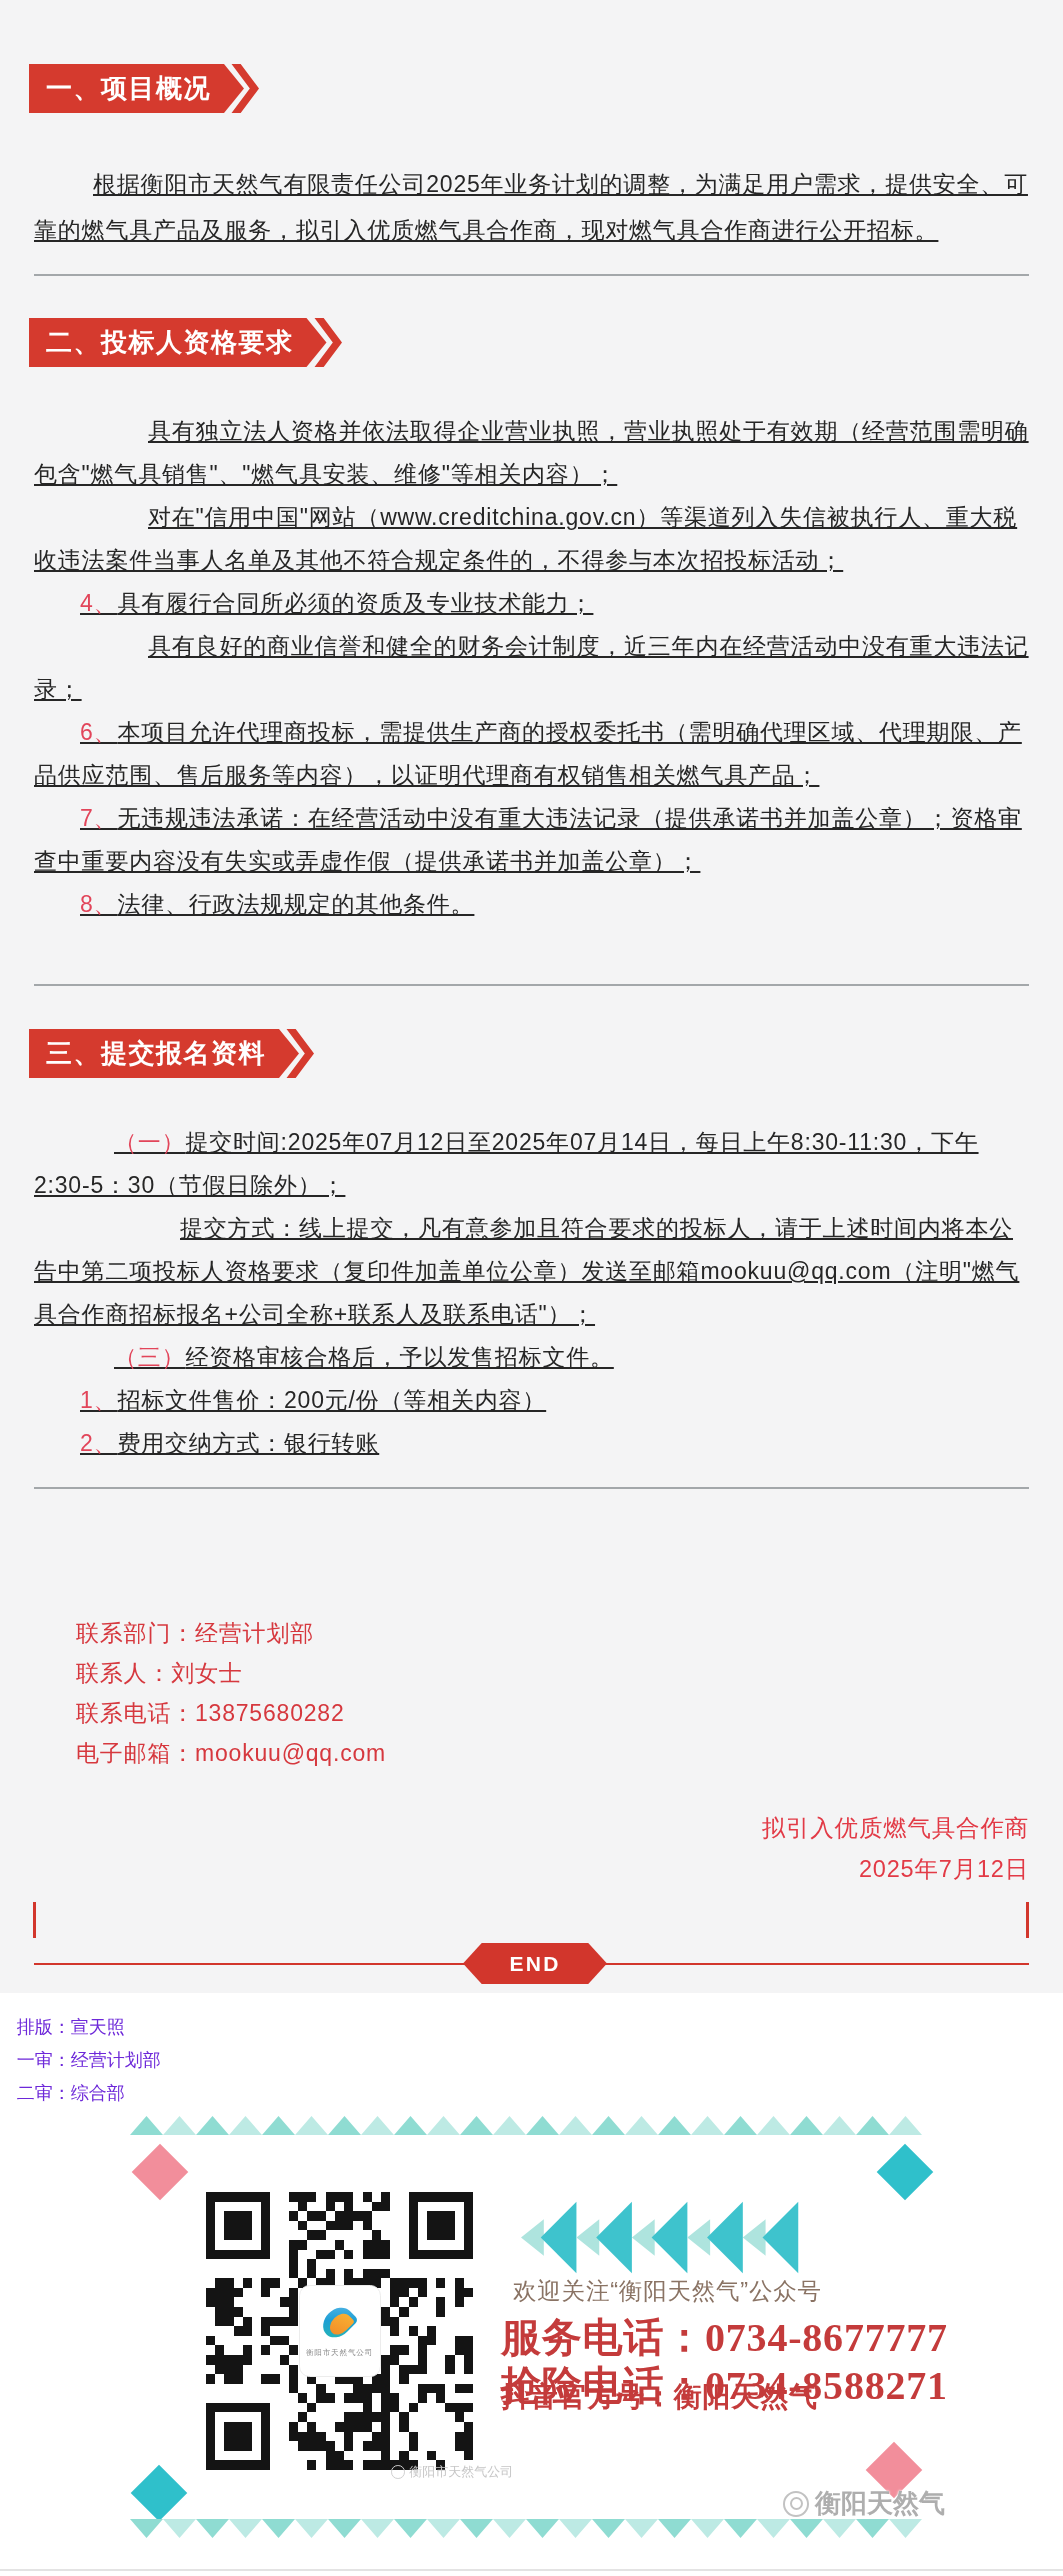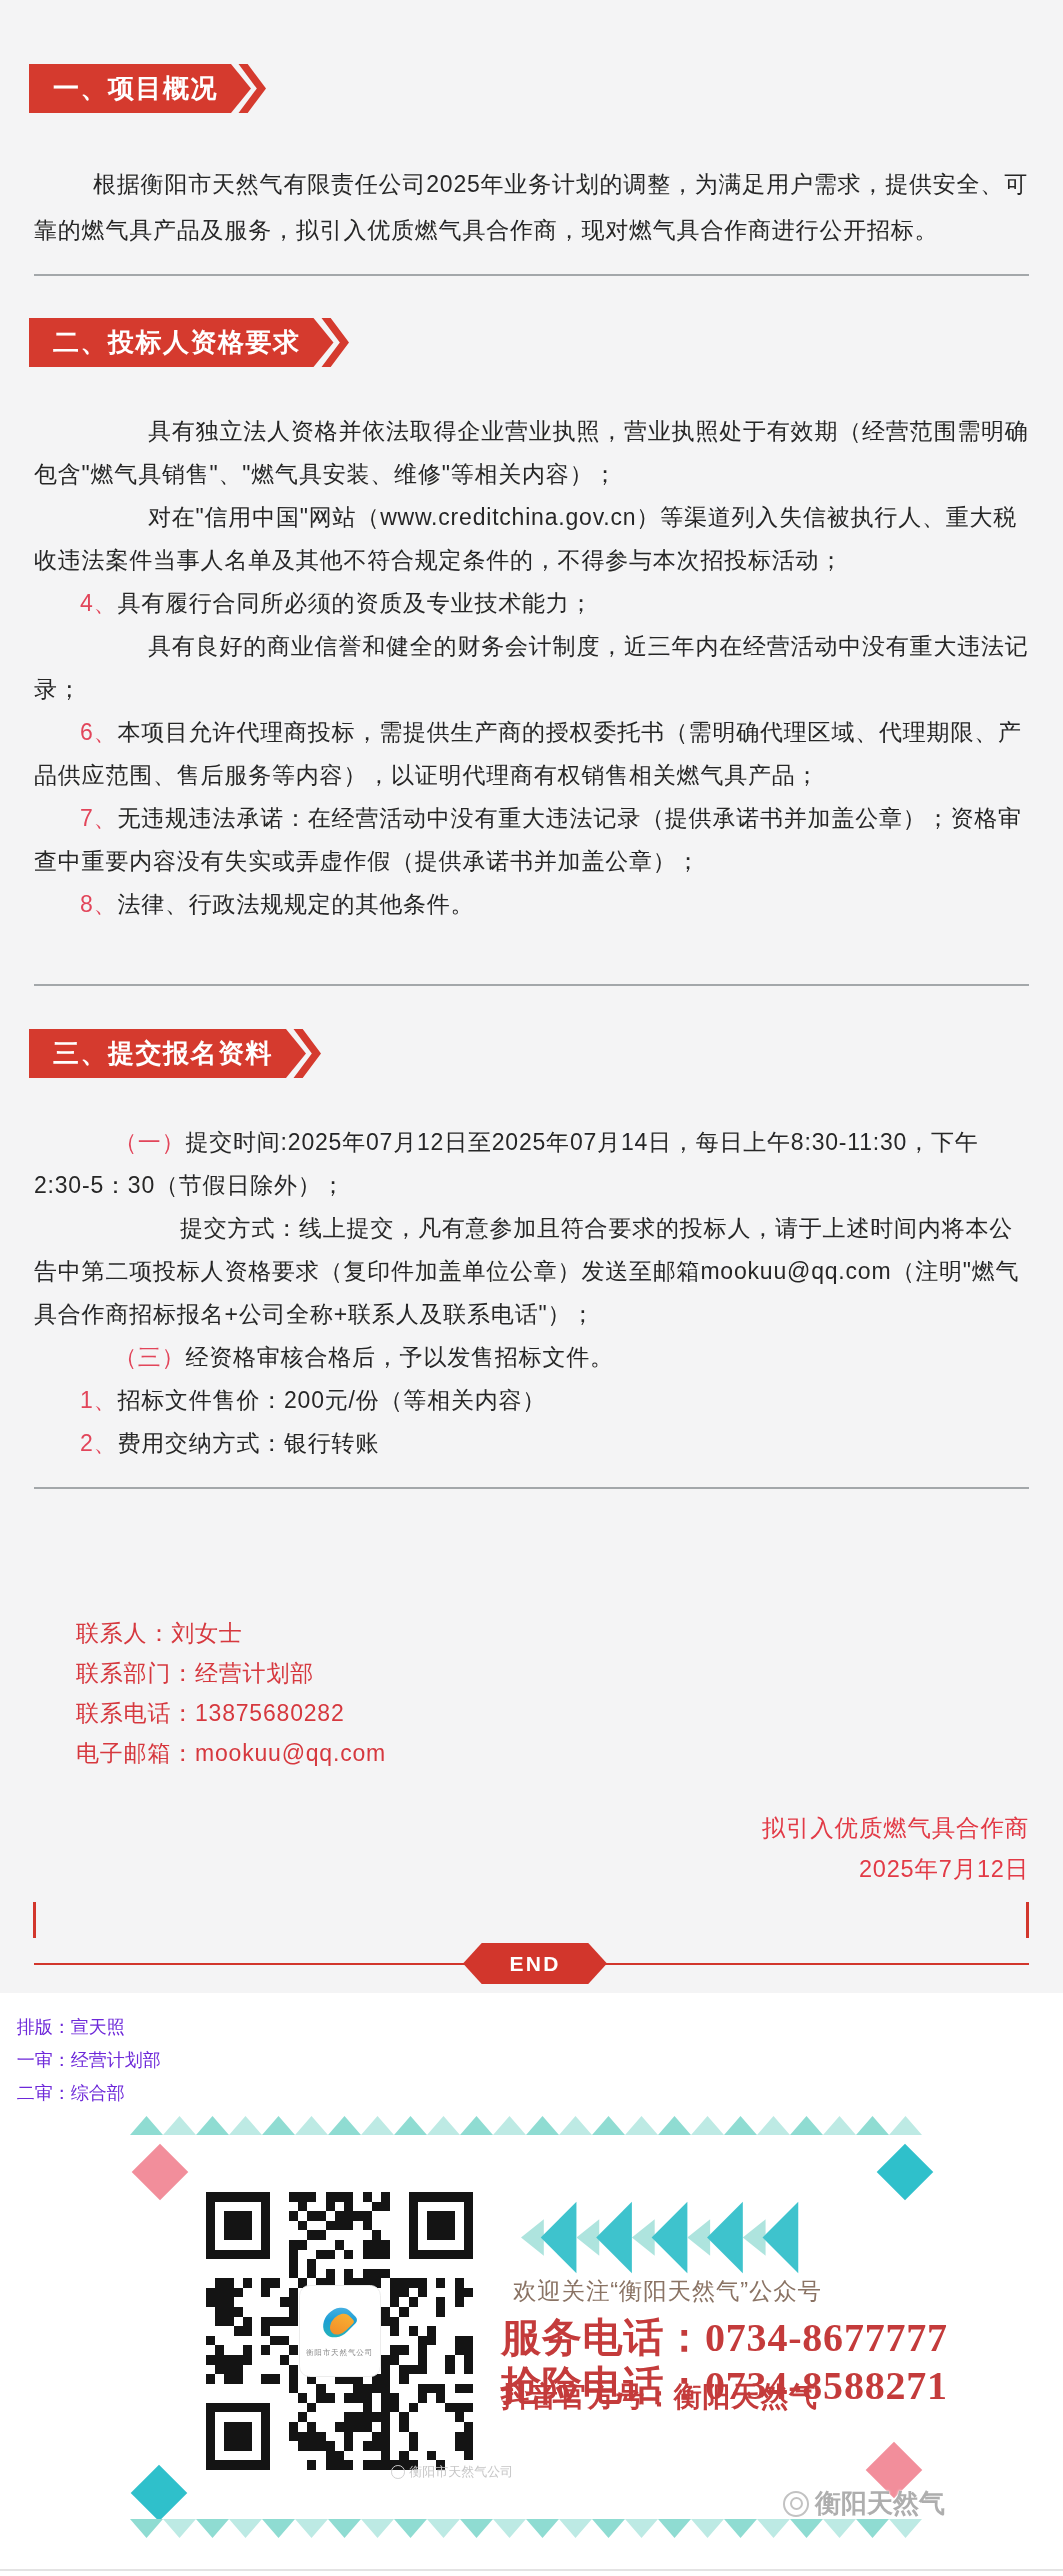--- a/index.html
+++ b/index.html
@@ -7,27 +7,27 @@
     width:1063px;height:2576px;background:#ffffff;
     font-family:"Liberation Sans","DejaVu Sans",sans-serif;
     position:relative;overflow:hidden;
   }
   
   .card{position:relative;width:1063px;height:1993px;background:#f4f4f5;overflow:hidden;}
   
   .banner{position:absolute;left:29px;display:flex;align-items:center;height:49px;}
   .flag{
     background:#d53a2e;color:#ffffff;font-weight:bold;font-size:26px;letter-spacing:1.5px;
-    height:49px;line-height:49px;padding:0 33px 0 24px;
+    height:49px;line-height:49px;padding:0 33px 0 17px;
     clip-path:polygon(0 0, calc(100% - 20px) 0, 100% 50%, calc(100% - 20px) 100%, 0 100%);
   }
   .chev{width:29px;height:49px;margin-left:-13.7px;}
   
   .text-block{position:absolute;left:34px;width:995px;font-size:23px;line-height:43px;
-    color:#262626;letter-spacing:0.8px;}
+    color:#262626;letter-spacing:0.8px;text-decoration:underline;}
   .text-block p{margin:0;}
   .sec1{line-height:46px;}
   .ind-p1{text-indent:59px;}
   .ind-num{text-indent:46px;}
   .ind-md{text-indent:80px;}
   .ind-lg{text-indent:114px;}
   .ind-xl{text-indent:146px;}
   .num{color:#e2455a;}
   .hr{position:absolute;left:34px;width:995px;height:2.3px;background:#a3a7aa;}
   .contacts{position:absolute;left:76px;top:1613px;font-size:23px;line-height:40px;
@@ -127,22 +127,22 @@
   <div class="text-block" style="top:1121px">
     <p class="ind-md"><span class="num">（一）</span><span>提交时间:2025年07月12日至2025年07月14日，每日上午8:30-11:30，下午2:30-5：30（节假日除外）；</span></p>
     <p class="ind-xl">提交方式：线上提交，凡有意参加且符合要求的投标人，请于上述时间内将本公告中第二项投标人资格要求（复印件加盖单位公章）发送至邮箱mookuu@qq.com（注明"燃气具合作商招标报名+公司全称+联系人及联系电话"）；</p>
     <p class="ind-md"><span class="num">（三）</span><span>经资格审核合格后，予以发售招标文件。</span></p>
     <p class="ind-num"><span class="num">1、</span><span>招标文件售价：200元/份（等相关内容）</span></p>
     <p class="ind-num"><span class="num">2、</span><span>费用交纳方式：银行转账</span></p>
   </div>
   <div class="hr" style="top:1487px"></div>
 
   <div class="contacts">
+    <div>联系部门：经营计划部</div>
     <div>联系人：刘女士</div>
-    <div>联系部门：经营计划部</div>
     <div>联系电话：13875680282</div>
     <div>电子邮箱：mookuu@qq.com</div>
   </div>
 
   <div class="sig">
     <div>拟引入优质燃气具合作商</div>
     <div>2025年7月12日</div>
   </div>
 
   <div class="tick l"></div>

